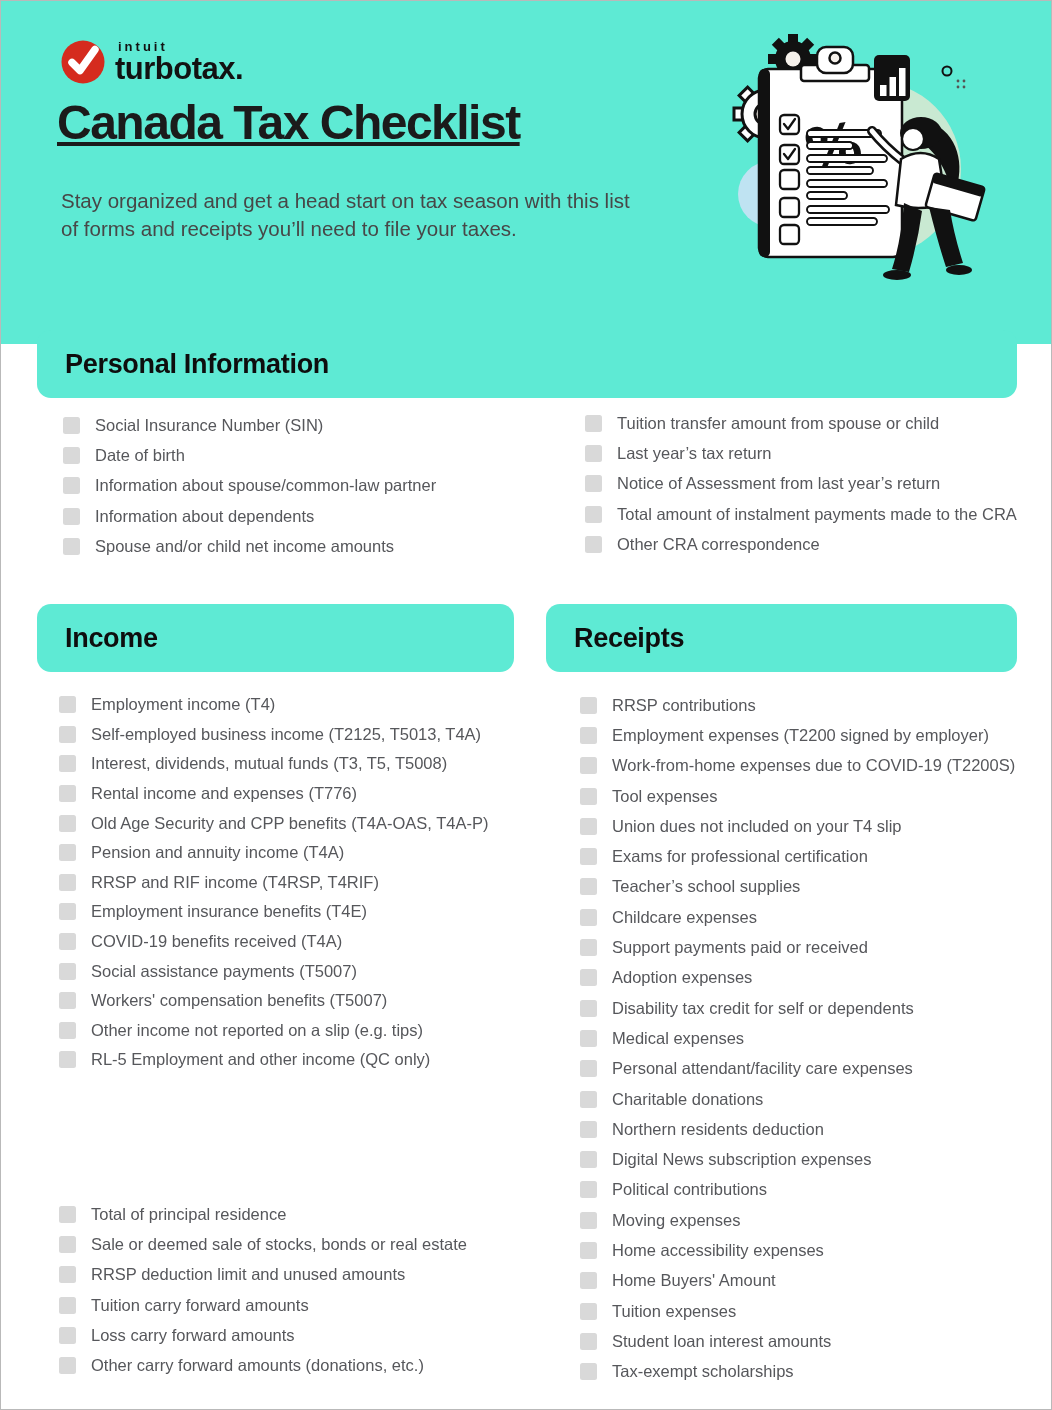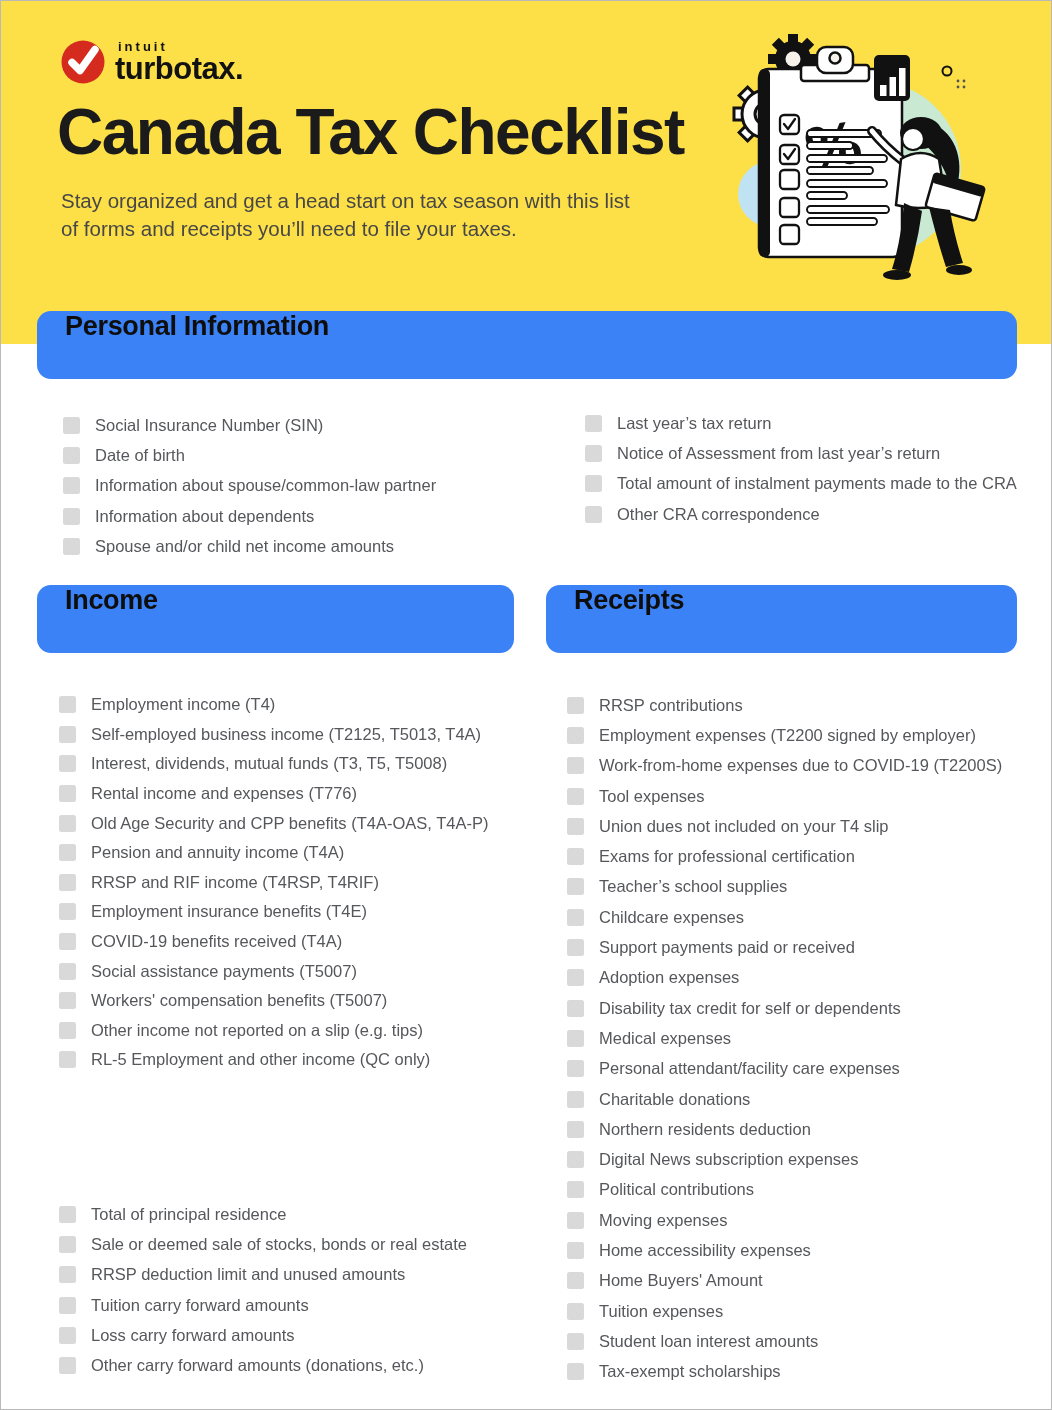--- a/index.html
+++ b/index.html
@@ -3,51 +3,51 @@
 <meta charset="utf-8">
 <style>
   * { margin:0; padding:0; box-sizing:border-box; }
   html,body { background:#ffffff; }
   .page {
     position:relative; width:1052px; height:1410px; background:#ffffff;
     font-family:"Liberation Sans","DejaVu Sans",sans-serif;
     border:1px solid #b9b9b9; overflow:hidden;
   }
   
-  .hero { position:absolute; left:0; top:0; width:100%; height:343px; background:#fde047; }
+  .hero { position:absolute; left:0; top:0; width:100%; height:343px; background:#5eead4; }
   .logo { position:absolute; left:58px; top:36px; display:flex; align-items:center; }
   .logo-text { margin-left:8px; display:flex; flex-direction:column; }
   .logo-top { font-size:13px; font-weight:bold; letter-spacing:3px; color:#121212; margin-left:3px; }
   .logo-brand { font-size:31px; font-weight:800; color:#121212; letter-spacing:-0.5px; line-height:30px; }
   .page-title {
-    position:absolute; left:56px; top:94px; font-size:64px; font-weight:800;
-    color:#1b1b1b; letter-spacing:-1.5px;
+    position:absolute; left:56px; top:94px; font-size:48px; font-weight:800;
+    color:#1b1b1b; letter-spacing:-1.5px;text-decoration:underline;
   }
   .subtitle {
     position:absolute; left:60px; top:186px; font-size:20.5px; line-height:28px;
     color:#474747; font-weight:400;
   }
   .illustration { position:absolute; right:50px; top:28px; }
   
-  .banner { position:absolute; height:68px; background:#3b82f6; border-radius:14px; display:flex; align-items:flex-start; padding-left:28px; }
+  .banner { position:absolute; height:68px; background:#5eead4; border-radius:14px; display:flex; align-items:center; padding-left:28px;margin-top:19px; }
   .banner h2 { font-size:27px; font-weight:800; color:#0e0e0e; letter-spacing:-0.3px; }
   #personal-banner { left:36px; top:310px;  width:980px; }
   #income-banner   { left:36px; top:584px;  width:477px; }
   #receipts-banner { left:545px; top:584px; width:471px; }
   #other-banner    { left:36px; top:1094px; width:472px; }
   
   ul.checklist { position:absolute; list-style:none; }
   .row { display:flex; align-items:center; height:30.3px; }
   .cb { flex:0 0 auto; width:17px; height:17px; background:#d9d9d9; border-radius:2.5px; margin-right:15px; }
   .lbl { font-size:16.5px; color:#56575b; white-space:nowrap; }
   #personal-list-left  { left:62px;  top:409px; }
   #personal-list-right { left:584px; top:407px; }
   #income-list   { left:58px;  top:689px;text-align:right; }
   #income-list .row { height:29.6px; }
-  #receipts-list { left:566px; top:689px; }
+  #receipts-list { left:579px; top:689px; }
   #other-list    { left:58px;  top:1198px; }
 </style>
 </head>
 <body>
 
 <div class="page">
 
   <header class="hero">
 
     <div class="logo">
@@ -195,20 +195,24 @@
       </li>
 
       <li class="row">
         <span class="cb"></span>
         <span class="lbl">Spouse and/or child net income amounts</span>
       </li>
     </ul>
 
   <ul class="checklist" id="personal-list-right">
 
+      <li class="row">
+        <span class="cb"></span>
+        <span class="lbl">Tuition transfer amount from spouse or child</span>
+      </li>
 
       <li class="row">
         <span class="cb"></span>
         <span class="lbl">Last year’s tax return</span>
       </li>
 
       <li class="row">
         <span class="cb"></span>
         <span class="lbl">Notice of Assessment from last year’s return</span>
       </li>

